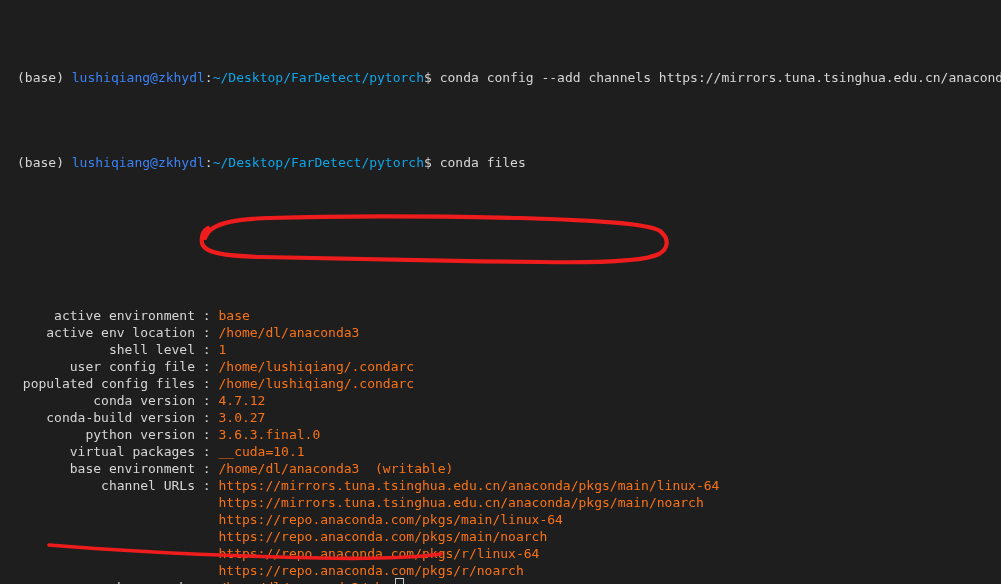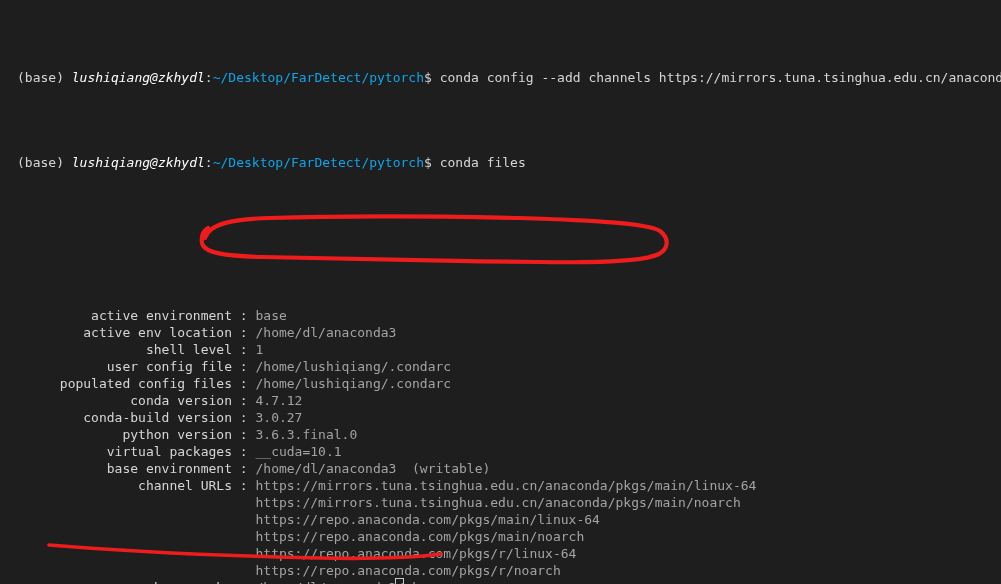--- a/index.html
+++ b/index.html
@@ -26,34 +26,33 @@
     padding-left: 17px;
     padding-top: 1px;
     white-space: pre;
   }
   .row {
     height: 17px;
     white-space: pre;
   }
   
   .c-white  { color: #d6d6d6; }
-  .c-green  { color: #ffffff; font-style: italic; }
+  .c-green  { color: #3b82f6; }
   .c-blue   { color: #0ea5e9; }
 
   
   .kv { white-space: pre; }
   .k {
     display: inline-block;
     width: 178px;
     text-align: right;
     color: #d6d6d6;
-    margin-left: 37px;
   }
   .sep { color: #d6d6d6; }
-  .v   { color: #a3a3a3; }
+  .v   { color: #f97316; }
 
   
   #annotations {
     position: absolute;
     left: 0;
     top: 0;
     width: 1001px;
     height: 584px;
     pointer-events: none;
   }

